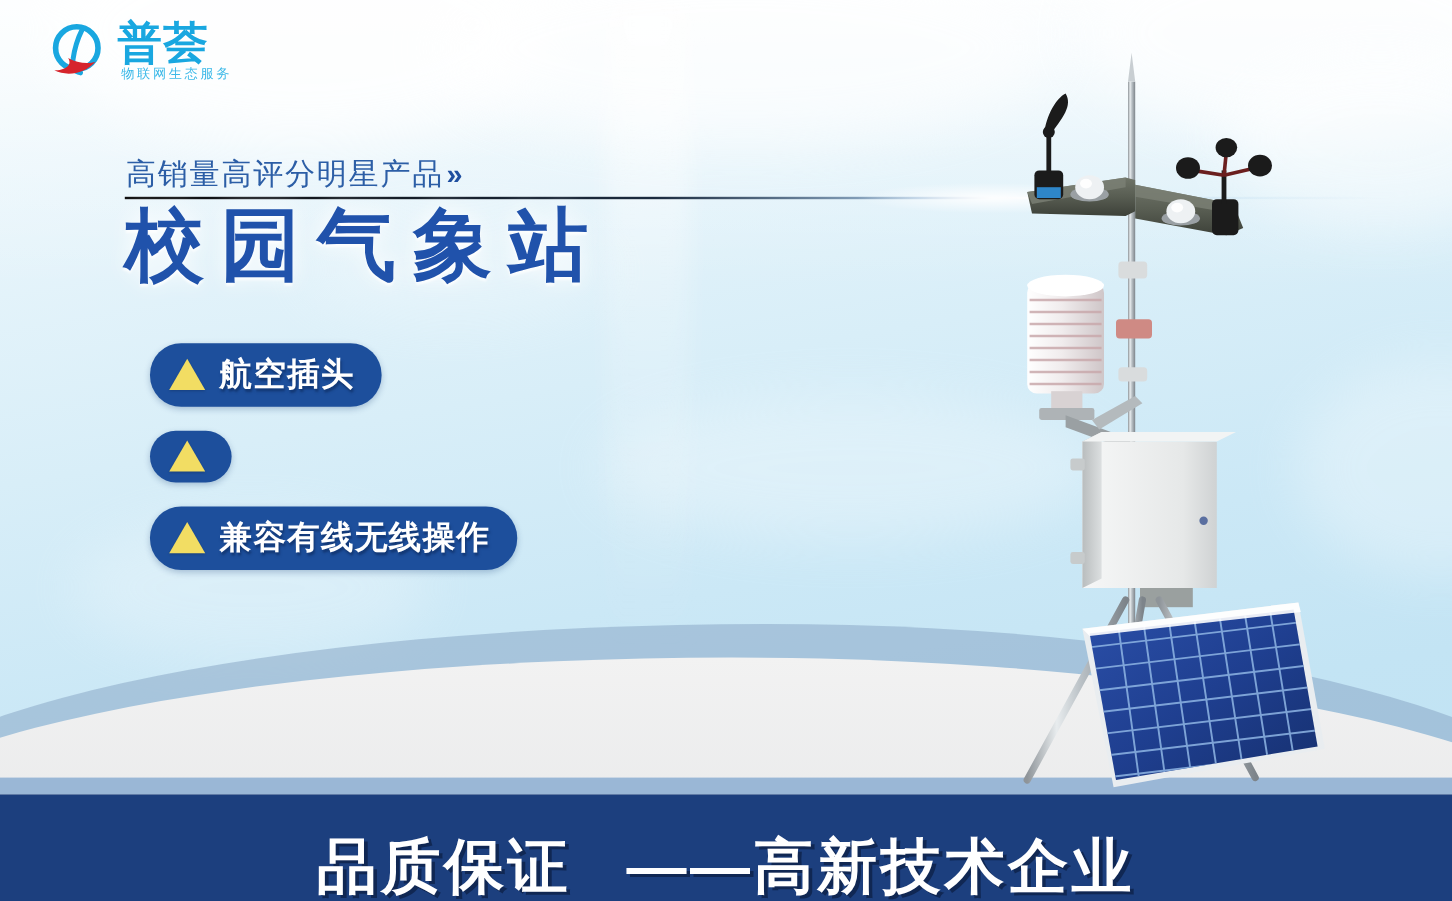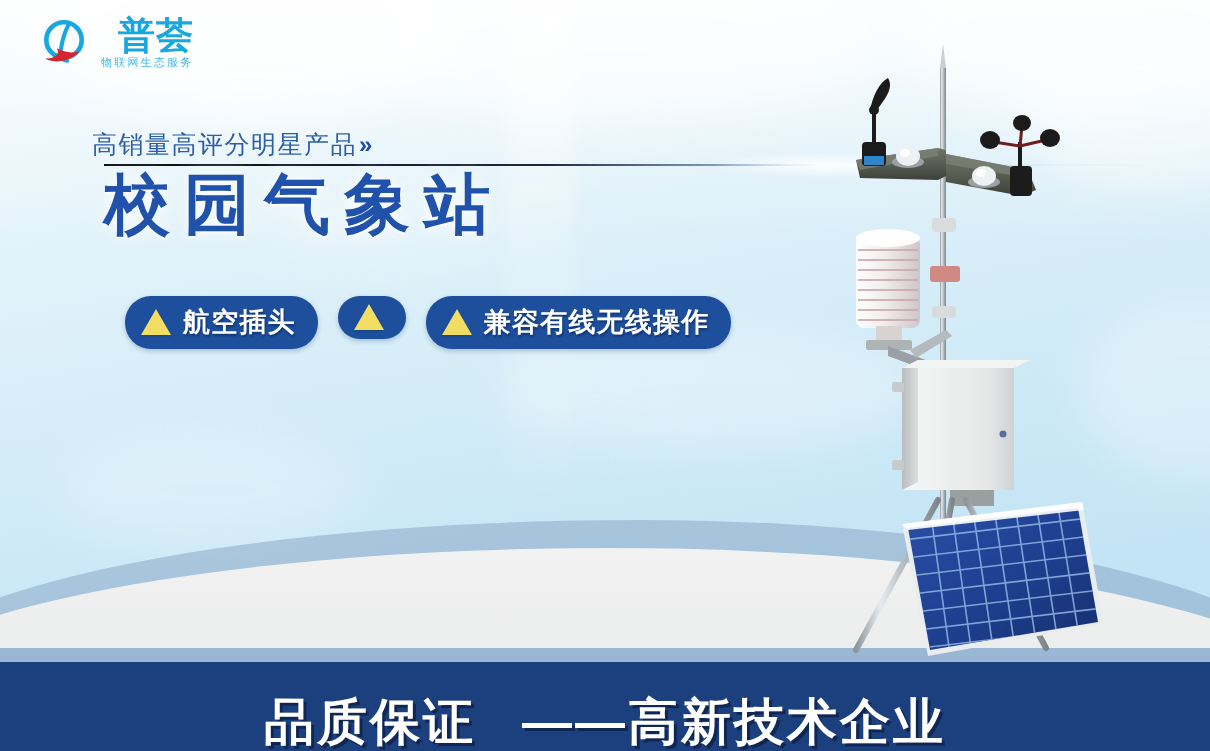--- a/index.html
+++ b/index.html
@@ -61,35 +61,34 @@
     gap: 8px;
   }
   #logo .mark { width: 52px; height: 52px; }
   #logo .wordmark { display: flex; flex-direction: column; line-height: 1; }
   #logo .brand {
     font-size: 37px;
     font-weight: 700;
     color: #19a7e0;
     letter-spacing: 1px;
     white-space: nowrap;
-    margin-left: 20px;
   }
   #logo .tagline {
     font-size: 11px;
     color: #3cb9e8;
     letter-spacing: 2.2px;
     margin-top: 3px;
     margin-left: 3px;
     white-space: nowrap;
   }
 
   
   #eyebrow {
     position: absolute;
-    left: 92px; top: 128px;
+    left: 105px; top: 128px;
     font-size: 25px;
     color: #2c5ea6;
     letter-spacing: 1.5px;
     white-space: nowrap;
   }
   #eyebrow .chev {
     font-size: 24px;
     color: #1f4fa0;
     margin-left: 2px;
     font-weight: 700;
@@ -115,23 +114,23 @@
     font-weight: 700;
     color: #2052ab;
     letter-spacing: 14px;
     white-space: nowrap;
     text-shadow: 0 0 18px rgba(255,255,255,.95), 0 2px 2px rgba(255,255,255,.8);
   }
 
   
   #features {
     position: absolute;
-    left: 125px; top: 296px;
+    left: 125px; top: 286px;
     display: flex;
-    flex-direction: row;
+    flex-direction: column;
     gap: 20px;
     text-align: center;
   }
   .pill {
     display: inline-flex;
     align-items: center;
     gap: 12px;
     align-self: flex-start;
     background: #1d4f9c;
     border-radius: 26px;

